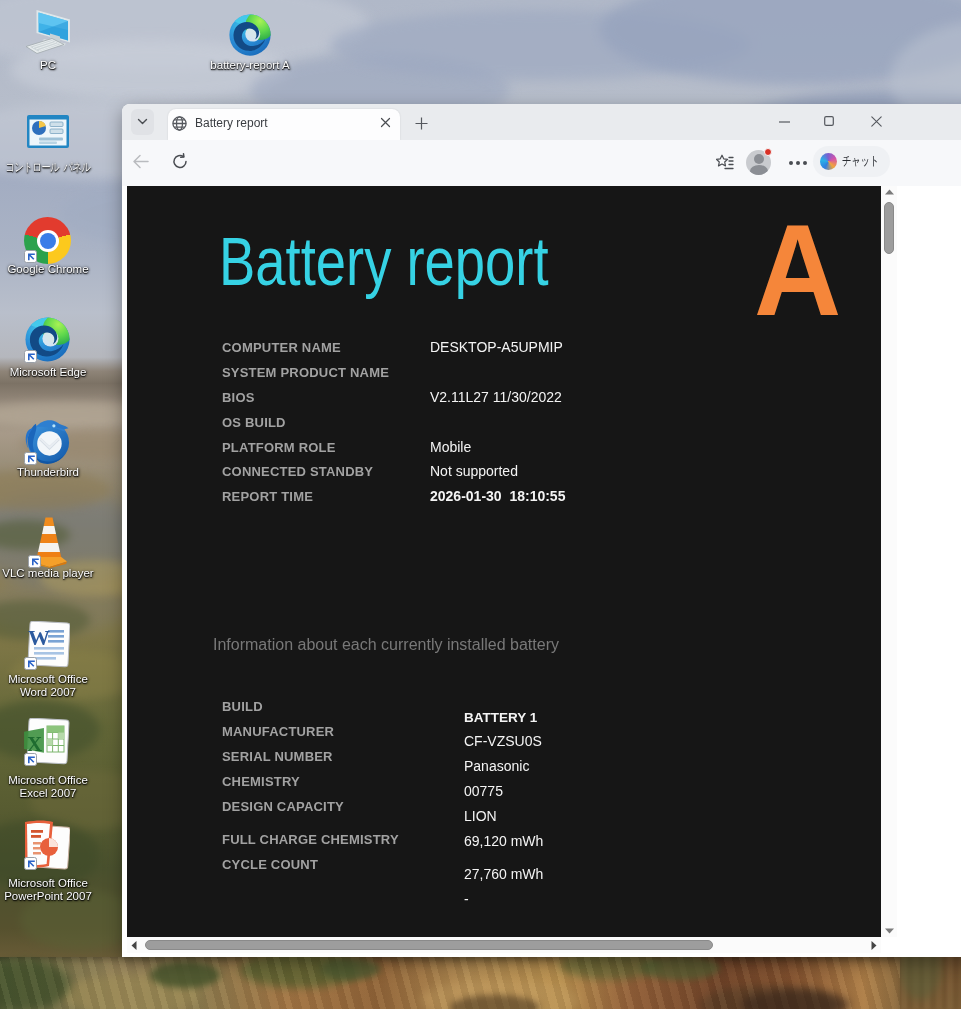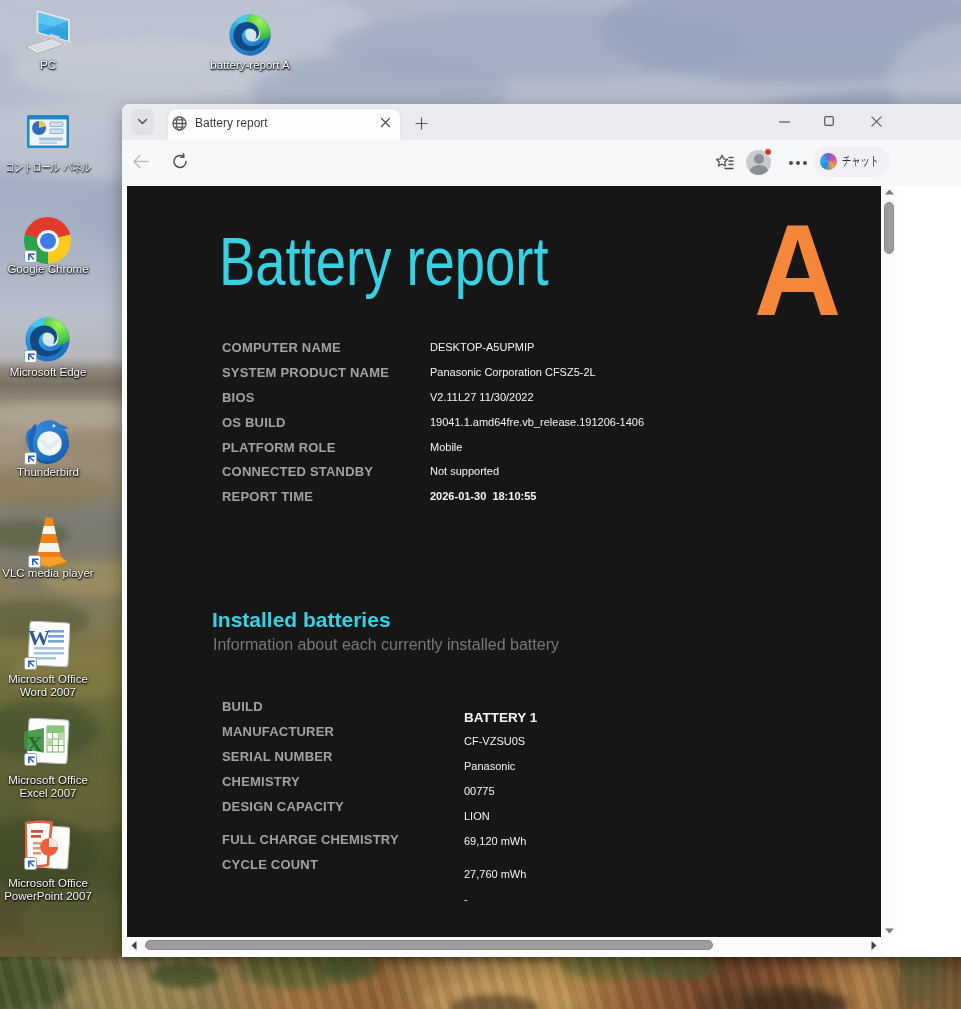--- a/index.html
+++ b/index.html
@@ -23,21 +23,21 @@
 
 .dlabel { position:absolute; width:120px; text-align:center; font-size:11.5px; color:#fbfbfb;
   text-shadow:0 1px 1px rgba(0,0,0,.9), 0 0 3px rgba(0,0,0,.65), 1px 1px 2px rgba(0,0,0,.7); line-height:12.5px; }
 .shortcut { position:absolute; width:13px; height:13px; background:#fff; border-radius:2.5px;
   border:1px solid #9aa0a8; }
 .shortcut svg { position:absolute; left:1px; top:1px; }
 
 
 #content { color:#fff; }
 .lbl { color:#a2a2a2; font-weight:bold; font-size:13px; }
-.val { color:#f4f4f4; font-size:11px; }
+.val { color:#f4f4f4; font-size:14px; }
 .row { position:absolute; left:0; width:740px; height:25px; }
 .row .lbl { position:absolute; left:95px; top:50%; transform:translateY(-50%); letter-spacing:.2px; }
 .row .val { position:absolute; top:50%; transform:translateY(-50%); }
 .t1 .val { left:303px; }
 .t2 .val { left:337px;margin-top:35px; }
 </style>
 </head>
 <body>
 <div id="stage">
   <div id="wall">
@@ -371,44 +371,41 @@
     <div id="content" class="abs" style="left:5px;top:82px;width:754px;height:751px;background:#161616;overflow:hidden">
       <div class="abs" style="left:92px;top:36px;font-size:68px;color:#36d2e4;transform:scaleX(.8);transform-origin:0 0;white-space:nowrap">Battery report</div>
       <div class="abs" style="left:627px;top:9px;font-size:130px;font-weight:bold;color:#f5863a;transform:scaleX(.93);transform-origin:0 0">A</div>
       <div class="t1">
         <div class="row" style="top:148px">
             <span class="lbl">COMPUTER NAME</span>
             <span class="val">DESKTOP-A5UPMIP</span>
           </div>
         <div class="row" style="top:173px">
             <span class="lbl">SYSTEM PRODUCT NAME</span>
-            <span class="val">Panasonic Corporation CFSZ5-2L</span>
           </div>
         <div class="row" style="top:198px">
             <span class="lbl">BIOS</span>
             <span class="val">V2.11L27 11/30/2022</span>
           </div>
         <div class="row" style="top:223px">
             <span class="lbl">OS BUILD</span>
-            <span class="val">19041.1.amd64fre.vb_release.191206-1406</span>
           </div>
         <div class="row" style="top:248px">
             <span class="lbl">PLATFORM ROLE</span>
             <span class="val">Mobile</span>
           </div>
         <div class="row" style="top:272px">
             <span class="lbl">CONNECTED STANDBY</span>
             <span class="val">Not supported</span>
           </div>
         <div class="row" style="top:297px">
             <span class="lbl">REPORT TIME</span>
             <span class="val" style="font-weight:bold">2026-01-30&nbsp;&nbsp;18:10:55</span>
           </div>
       </div>
-      <div class="abs" style="left:85px;top:422px;font-size:21px;font-weight:bold;color:#36d2e4">Installed batteries</div>
       <div class="abs" style="left:86px;top:450px;font-size:16px;color:#787878">Information about each currently installed battery</div>
       <div class="t2">
         <div class="row" style="top:483px">
             <span class="val" style="font-weight:bold;font-size:13.5px">BATTERY 1</span>
           </div>
         <div class="row" style="top:507px">
             <span class="lbl">BUILD</span>
             <span class="val">CF-VZSU0S</span>
           </div>
         <div class="row" style="top:532px">

